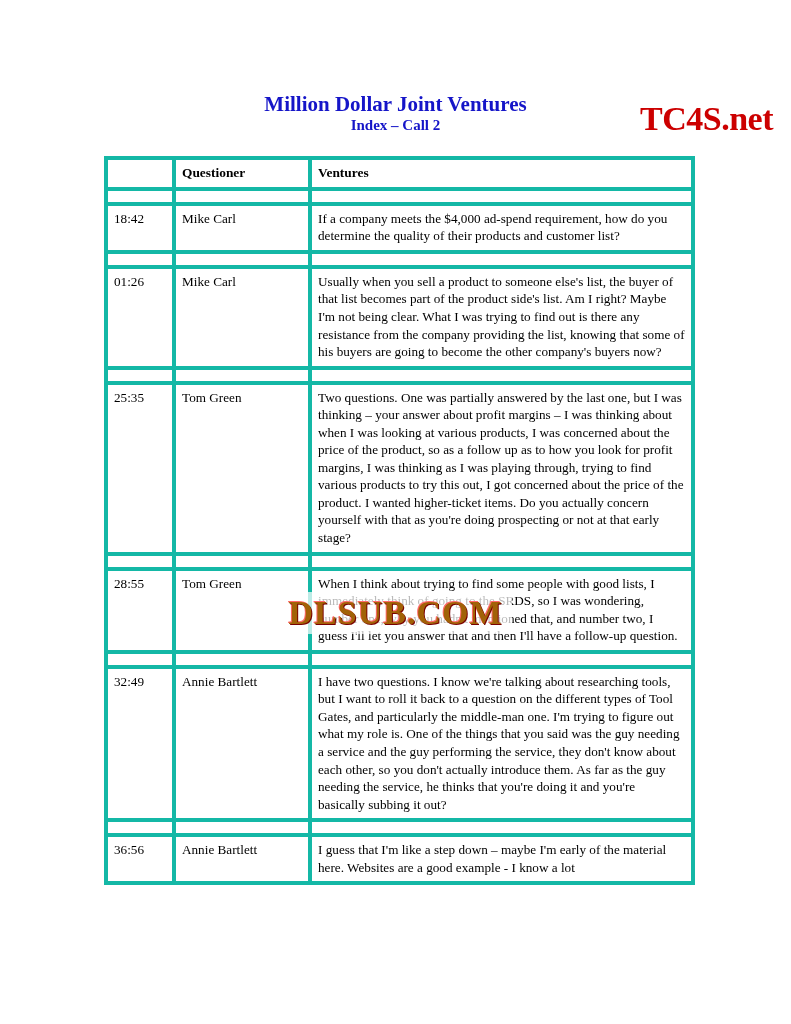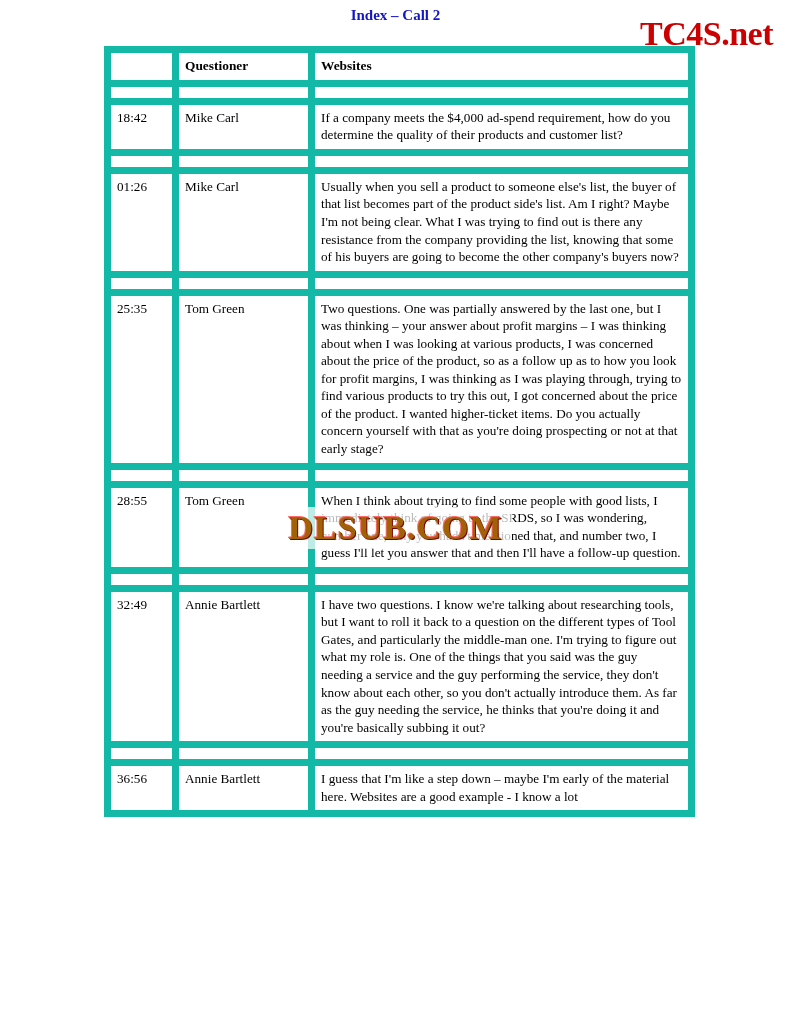--- a/index.html
+++ b/index.html
@@ -39,34 +39,33 @@
     font-size: 21px;
     color: #1515c8;
     margin-top: 92px;
   }
   .doc-subtitle {
     text-align: center;
     font-family: "Liberation Serif", serif;
     font-weight: bold;
     font-size: 15px;
     color: #1515c8;
-    margin-top: 7px;
   }
   .table-wrap {
     margin: 22px 96px 0 104px;
   }
   table.qa {
     width: 100%;
     border-collapse: collapse;
     table-layout: fixed;
     font-size: 13.2px;
     line-height: 1.33;
   }
   table.qa td, table.qa th {
-    border: 7px solid #14b8a6;
+    border: 4px solid #14b8a6;
     vertical-align: top;
     padding: 4px 6px 5px 6px;
     text-align: left;
     font-weight: normal;
   }
   table.qa th {
     font-weight: bold;
     font-size: 13.4px;
   }
   .col-time { width: 68px; }
@@ -98,34 +97,35 @@
     white-space: nowrap;
   }
 </style>
 </head>
 <body>
 
 <div class="page">
 
   <div class="brand-top">TC4S.net</div>
 
+  <div class="doc-title">Million Dollar Joint Ventures</div>
   <div class="doc-subtitle">Index – Call 2</div>
 
   <div class="table-wrap">
     <table class="qa">
       <colgroup>
         <col class="col-time">
         <col class="col-who">
         <col class="col-q">
       </colgroup>
       <thead>
         <tr>
           <th></th>
           <th>Questioner</th>
-          <th>Websites</th>
+          <th>Ventures</th>
         </tr>
       </thead>
       <tbody>
 
         <tr class="spacer">
           <td></td>
           <td></td>
           <td></td>
         </tr>
 

